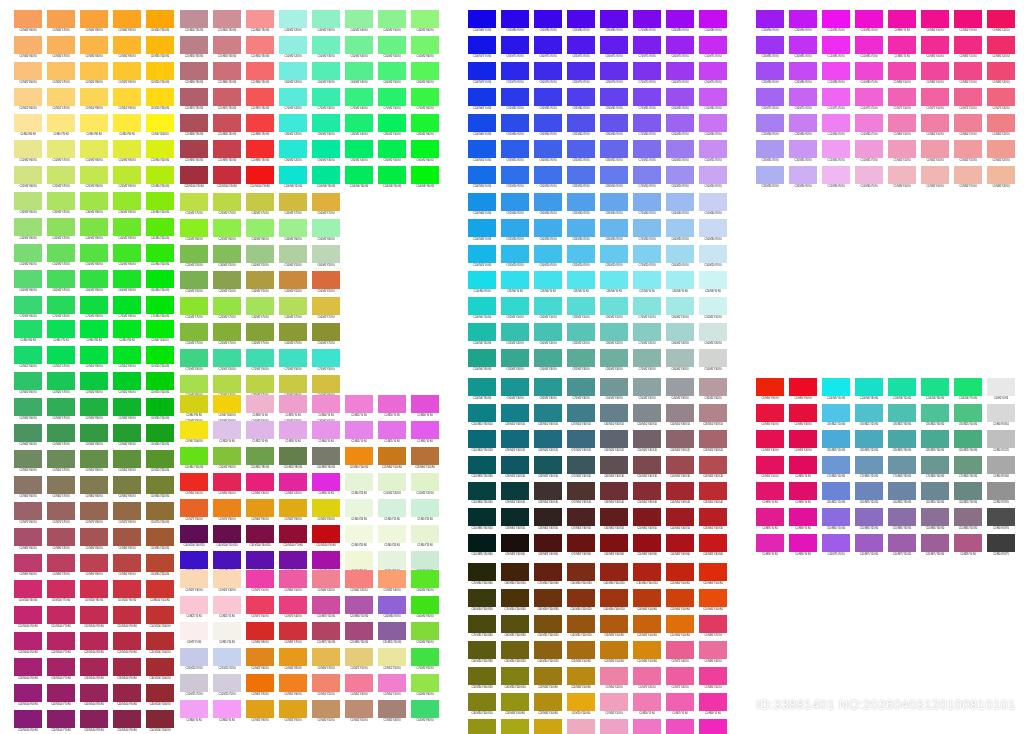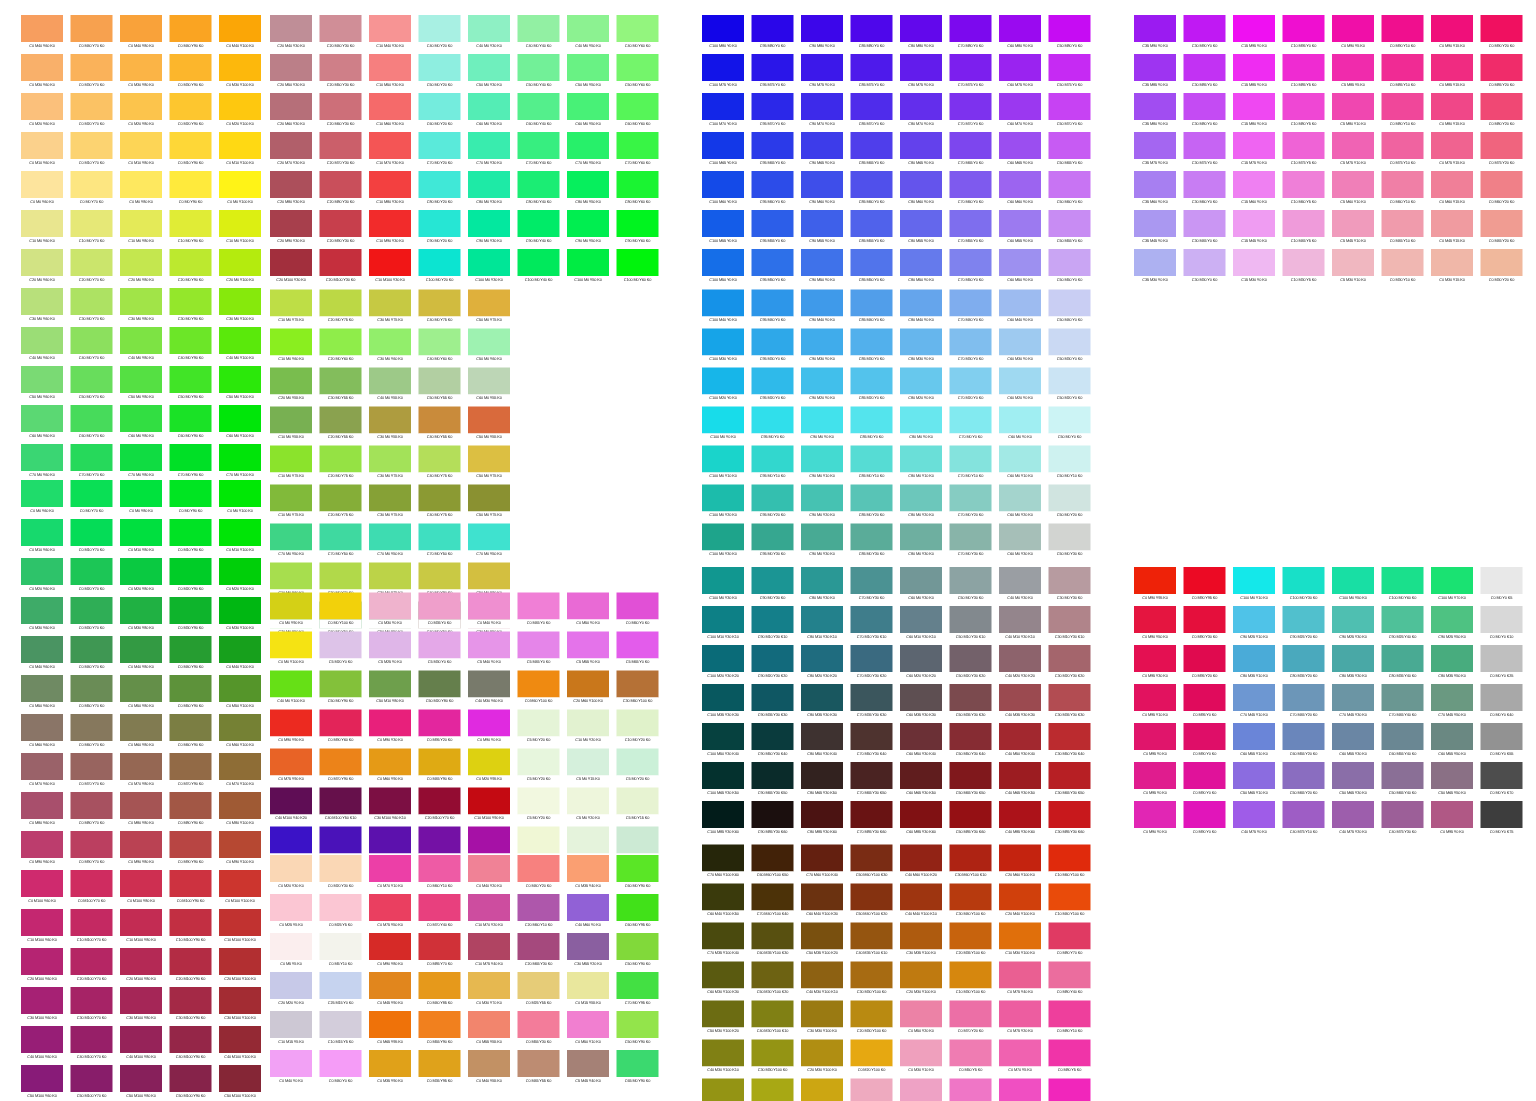--- a/index.html
+++ b/index.html
@@ -3003,13 +3003,14 @@
             <span class="lbl">C0 M0 Y0 K75</span>
           </div>
         </div>
       </div>
     </div>
 
 
   <div id="watermark">
   </div>
 
+  <div id="idbar">ID:33881401 NO:20260403120100810101</div>
 </div>
 
 </body></html>

